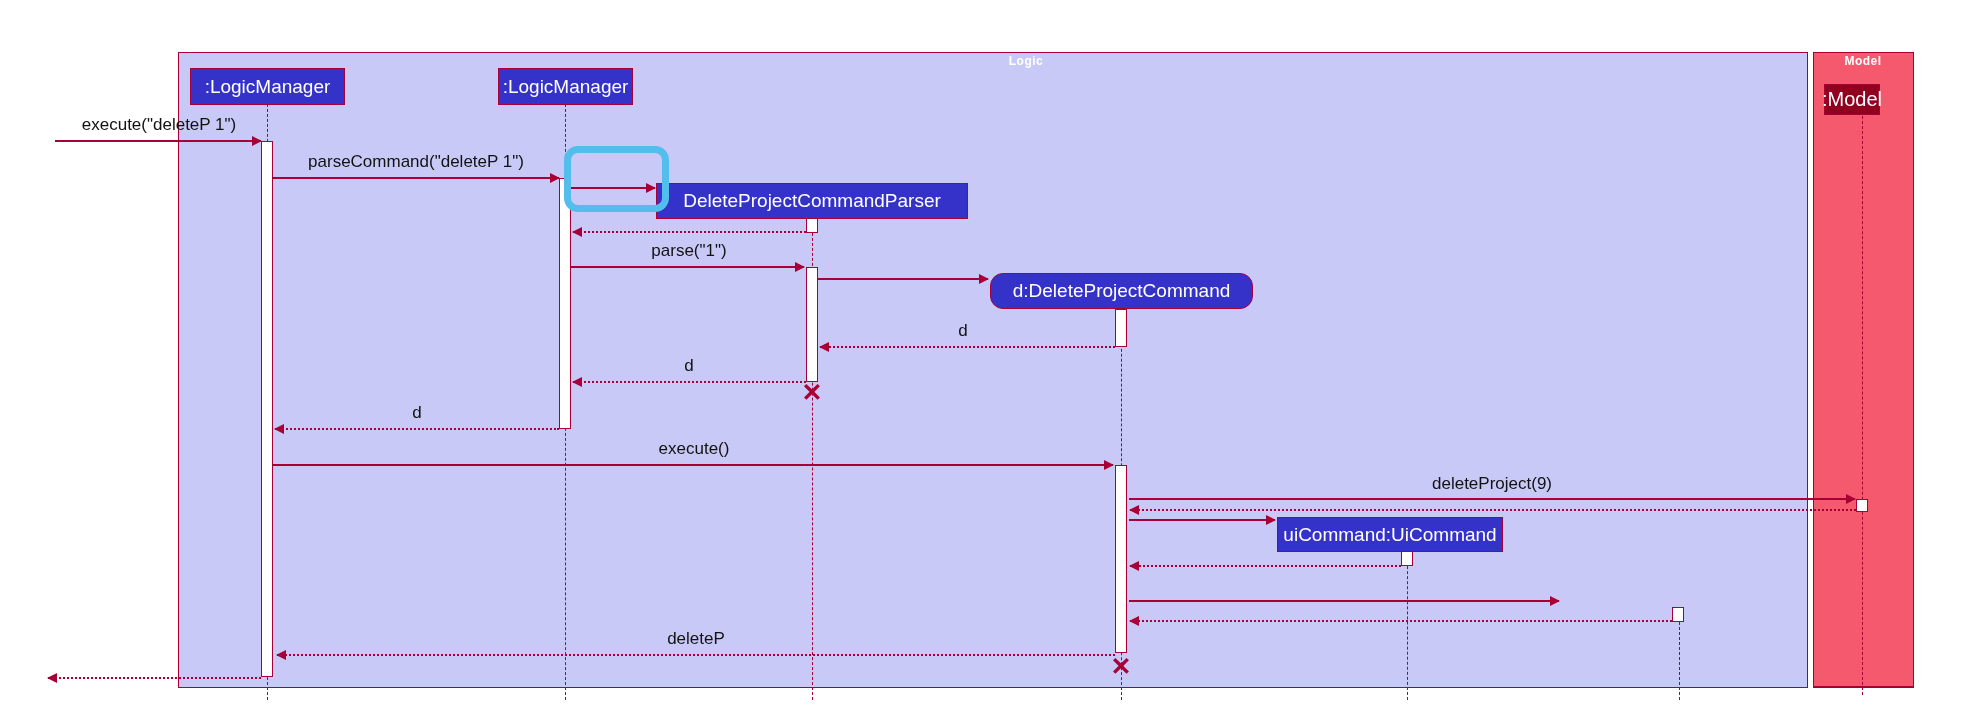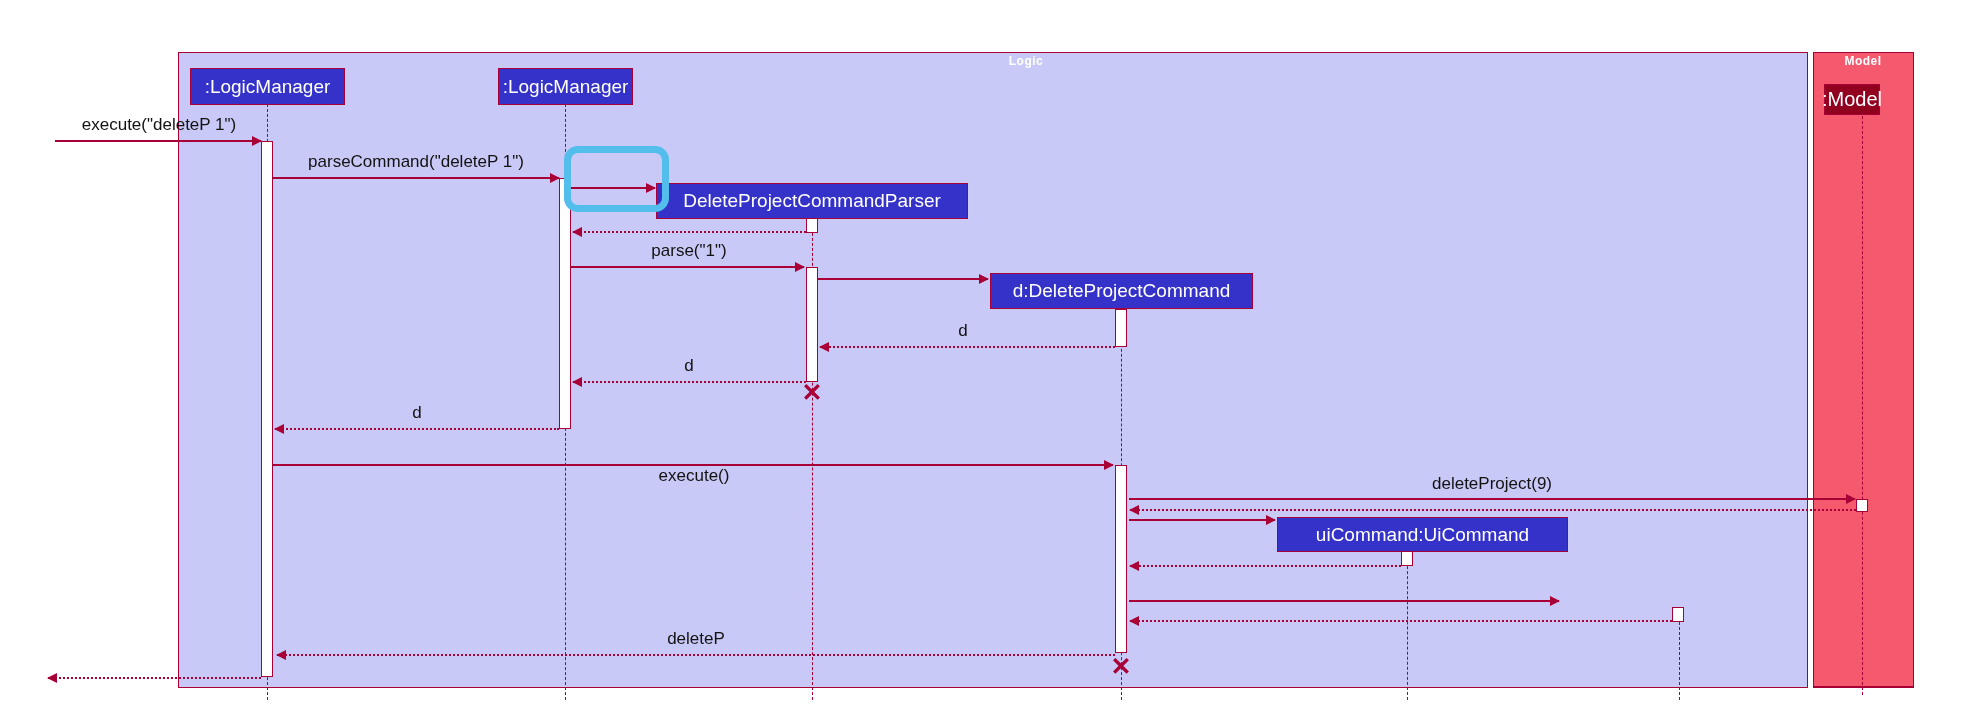--- a/index.html
+++ b/index.html
@@ -100,21 +100,21 @@
   <div class="mlabel" style="left:689px;top:356px;">d</div>
   <div class="msg dotted" style="left:573px;top:381px;width:233px;">
     <span class="head l"></span>
     </div>
 
   <div class="mlabel" style="left:417px;top:403px;">d</div>
   <div class="msg dotted" style="left:275px;top:428px;width:284px;">
     <span class="head l"></span>
     </div>
 
-  <div class="mlabel" style="left:694px;top:439px;margin-top:27px;">execute()</div>
+  <div class="mlabel" style="left:694px;top:439px;">execute()</div>
   <div class="msg" style="left:273px;top:464px;width:840px;">
     <span class="head r"></span>
     </div>
 
   <div class="mlabel" style="left:1492px;top:474px;">deleteProject(9)</div>
   <div class="msg" style="left:1129px;top:498px;width:726px;">
     <span class="head r"></span>
     </div>
 
   <div class="msg dotted" style="left:1130px;top:509px;width:726px;">
@@ -152,22 +152,22 @@
   <div class="activation" style="left:806px;top:267px;height:115px;"></div>
   <div class="activation" style="left:1115px;top:309px;height:38px;"></div>
   <div class="activation" style="left:1115px;top:465px;height:188px;"></div>
   <div class="activation" style="left:1401px;top:551px;height:15px;"></div>
   <div class="activation" style="left:1672px;top:607px;height:15px;"></div>
   <div class="activation" style="left:1856px;top:499px;height:13px;"></div>
 
   <div class="pbox" style="left:190px;top:68px;width:155px;height:37px;">:LogicManager</div>
   <div class="pbox" style="left:498px;top:68px;width:135px;height:37px;">:LogicManager</div>
   <div class="pbox" style="left:656px;top:183px;width:312px;height:36px;">DeleteProjectCommandParser</div>
-  <div class="pbox" style="left:990px;top:273px;width:263px;height:36px;">d:DeleteProjectCommand</div>
-  <div class="pbox" style="left:1277px;top:517px;width:291px;height:35px;">uiCommand:UiCommand</div>
+  <div class="pbox" style="left:990px;top:273px;width:263px;height:36px;border-radius:13px;">d:DeleteProjectCommand</div>
+  <div class="pbox" style="left:1277px;top:517px;width:226px;height:35px;">uiCommand:UiCommand</div>
   <div class="pbox dark" style="left:1824px;top:84px;width:56px;height:31px;">:Model</div>
 
   <div class="xmark" style="left:812px;top:393px;">✕</div>
   <div class="xmark" style="left:1121px;top:667px;">✕</div>
 
   <div class="highlight" style="left:564px;top:146px;width:105px;height:66px;"></div>
 
 </div>
 
 </body></html>

